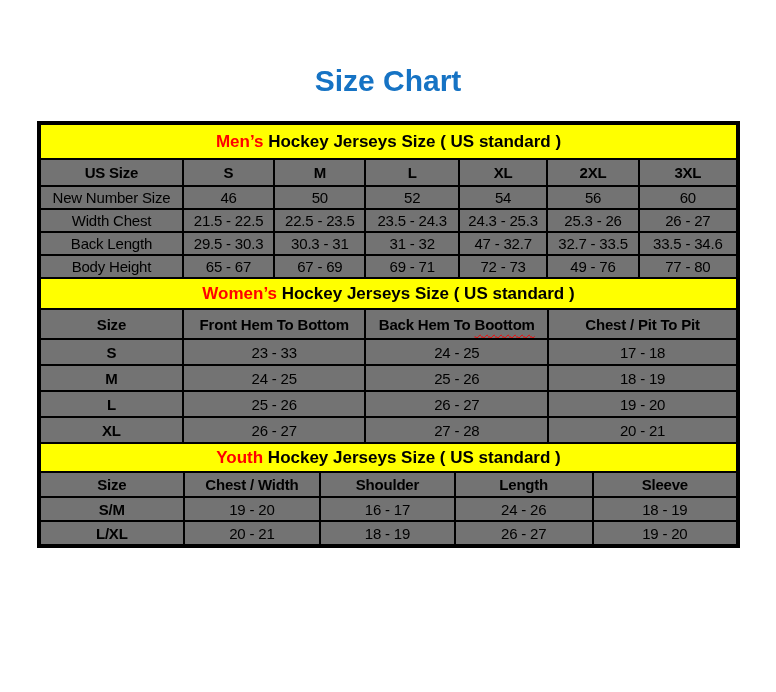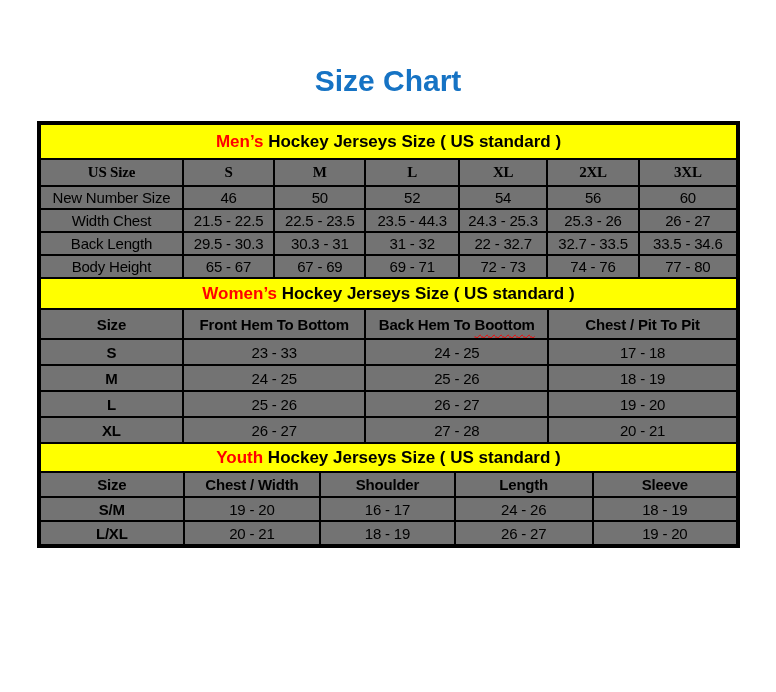--- a/index.html
+++ b/index.html
@@ -51,21 +51,21 @@
   .accent { color: var(--accent-red, #FF0000); }
   th { font-weight: 700; }
   td.rowlabel-bold { font-weight: 700; }
   .misspelled {
     text-decoration: underline wavy var(--accent-red, #FF0000);
     text-decoration-thickness: 1px;
     text-underline-offset: 4px;
   }
   
   .t-men  .band-cell { height: 35px; }
-  .t-men  th         { height: 27px; font-family: Liberation Serif, serif; }
+  .t-men  th         { height: 27px; }
   .t-men  td         { height: 23px; }
   .t-women .band-cell{ height: 31px; }
   .t-women th        { height: 30px; }
   .t-women td        { height: 26px; }
   .t-youth .band-cell{ height: 29px; }
   .t-youth th        { height: 25px; }
   .t-youth td        { height: 24px; }
 </style>
 </head>
 <body>
@@ -105,41 +105,41 @@
         <td>50</td>
         <td>52</td>
         <td>54</td>
         <td>56</td>
         <td>60</td>
       </tr>
       <tr>
         <td>Width Chest</td>
         <td>21.5 - 22.5</td>
         <td>22.5 - 23.5</td>
-        <td>23.5 - 44.3</td>
+        <td>23.5 - 24.3</td>
         <td>24.3 - 25.3</td>
         <td>25.3 - 26</td>
         <td>26 - 27</td>
       </tr>
       <tr>
         <td>Back Length</td>
         <td>29.5 - 30.3</td>
         <td>30.3 - 31</td>
         <td>31 - 32</td>
-        <td>22 - 32.7</td>
+        <td>47 - 32.7</td>
         <td>32.7 - 33.5</td>
         <td>33.5 - 34.6</td>
       </tr>
       <tr>
         <td>Body Height</td>
         <td>65 - 67</td>
         <td>67 - 69</td>
         <td>69 - 71</td>
         <td>72 - 73</td>
-        <td>74 - 76</td>
+        <td>49 - 76</td>
         <td>77 - 80</td>
       </tr>
     </tbody>
       </table>
 
     <table class="t-women">
       <colgroup>
         <col style="width:20.5%">
           <col style="width:26.2%">
           <col style="width:26.2%">

